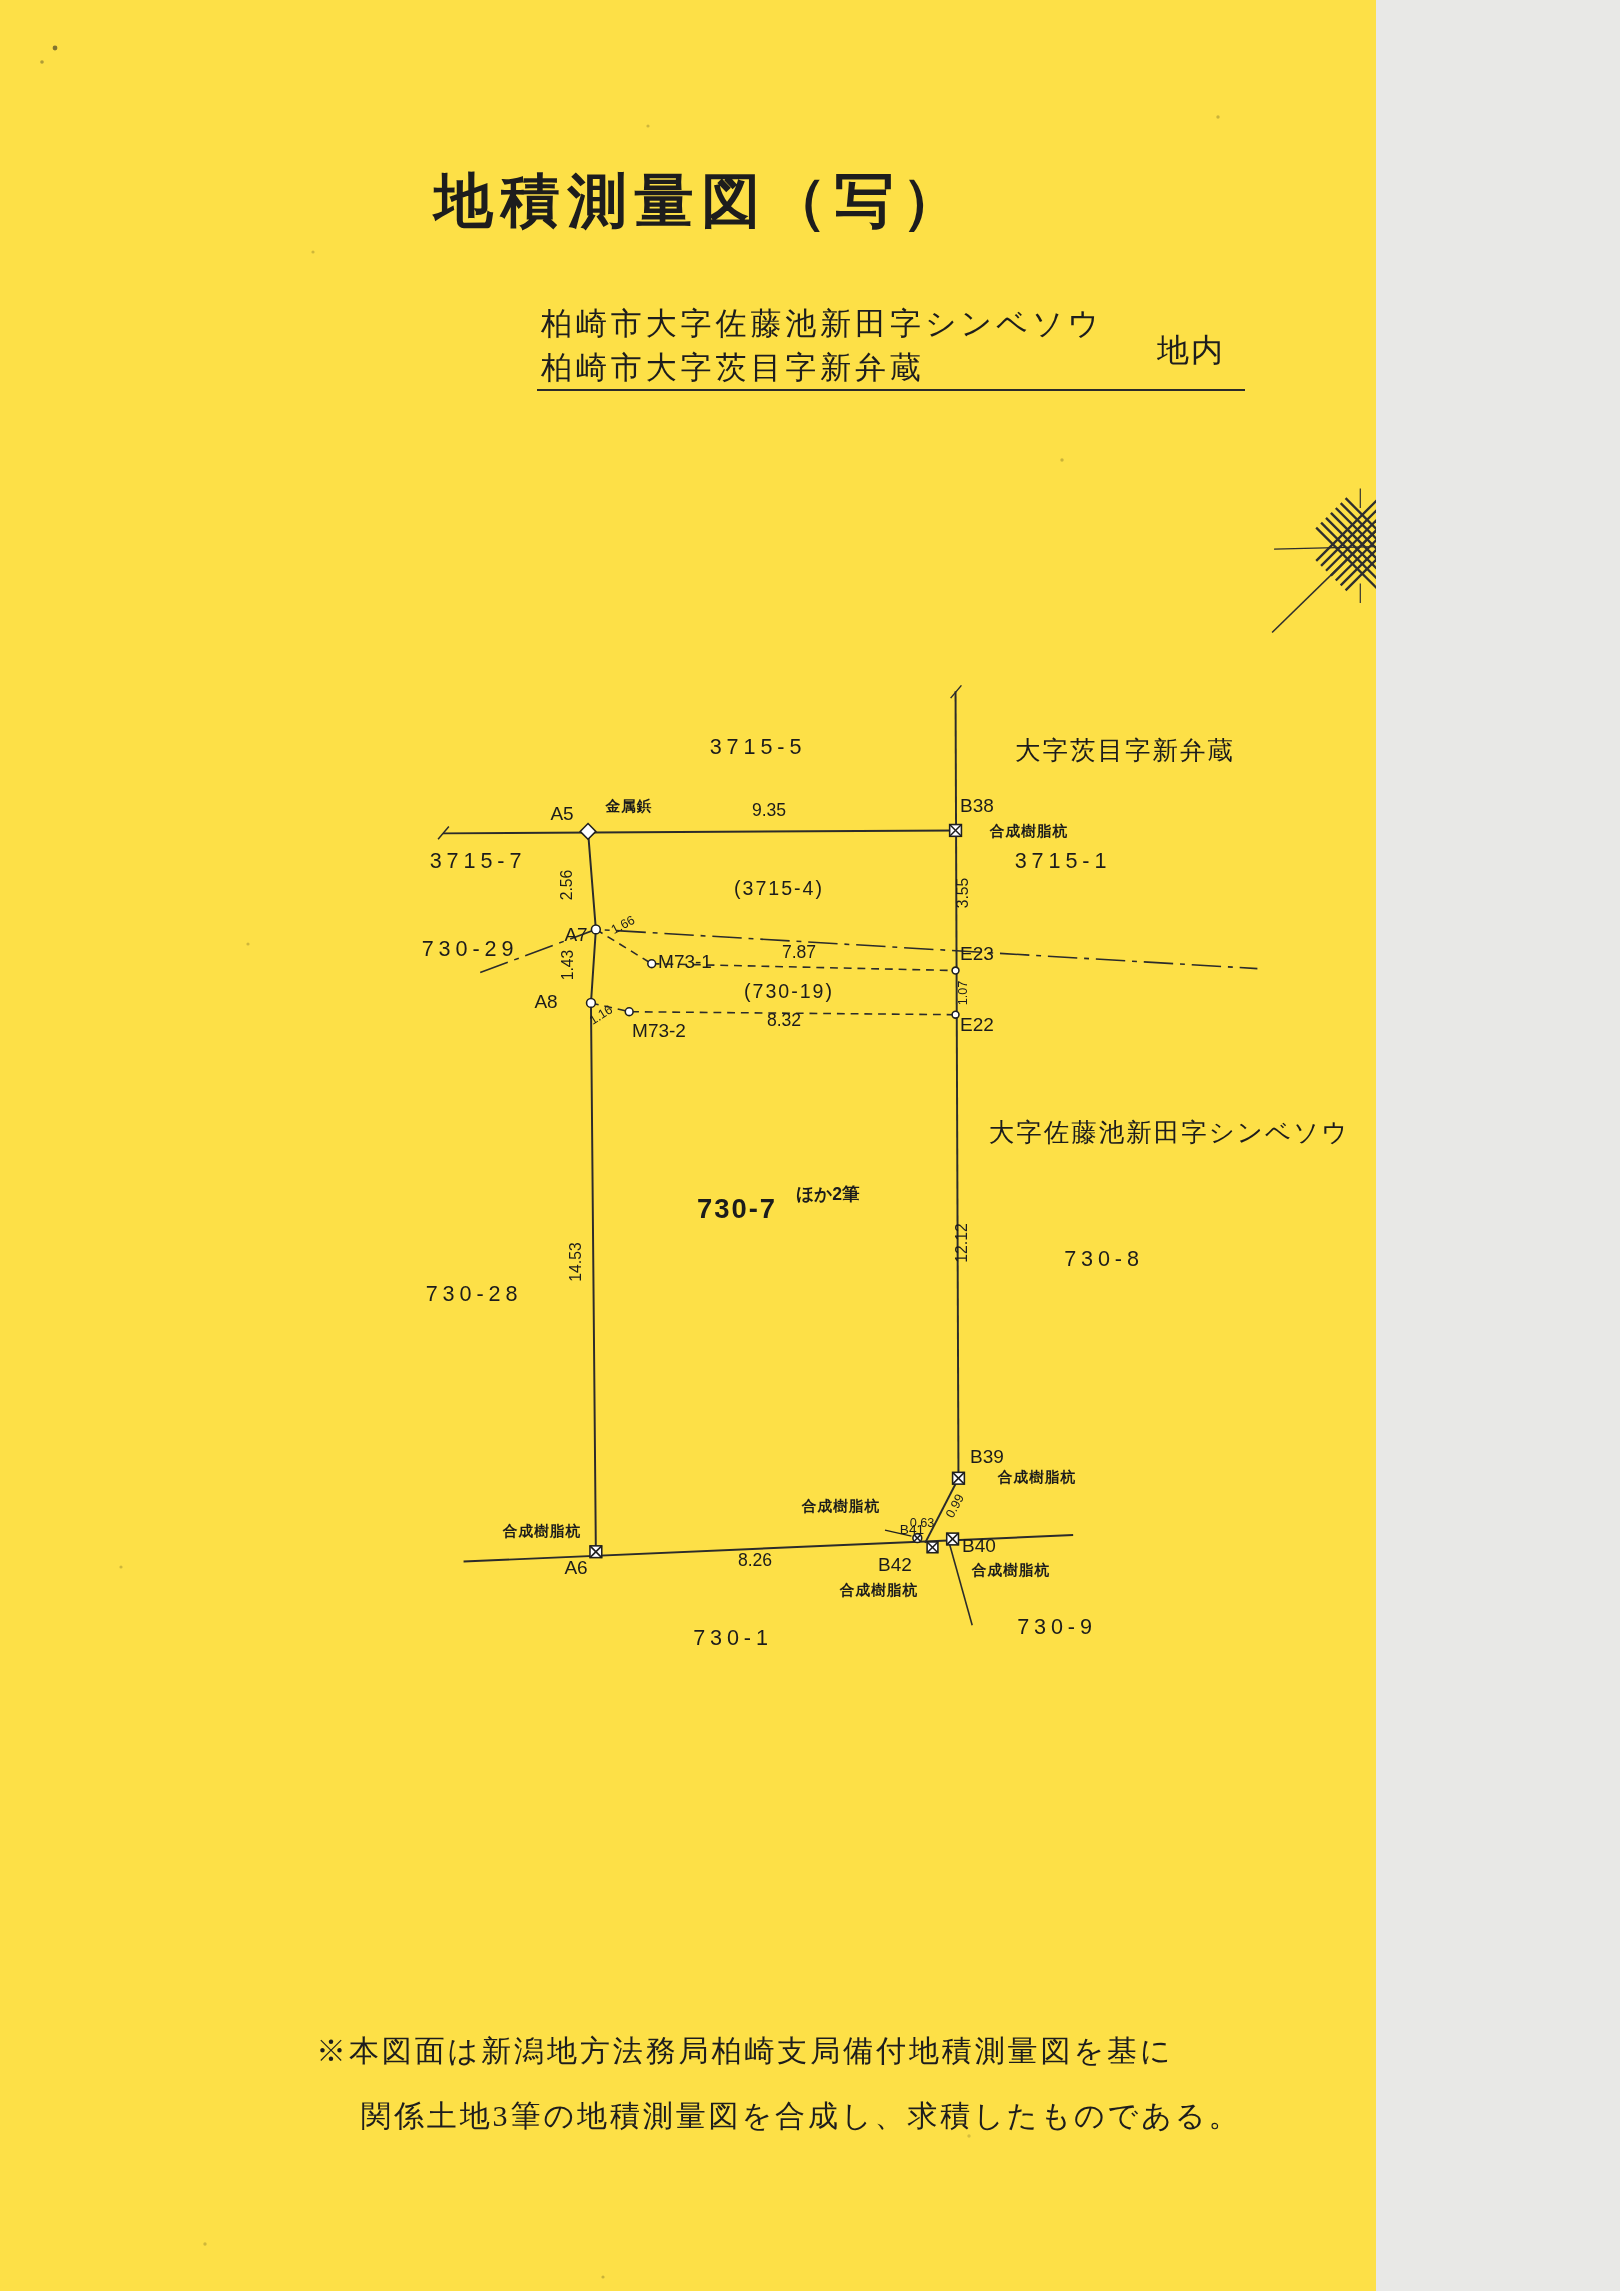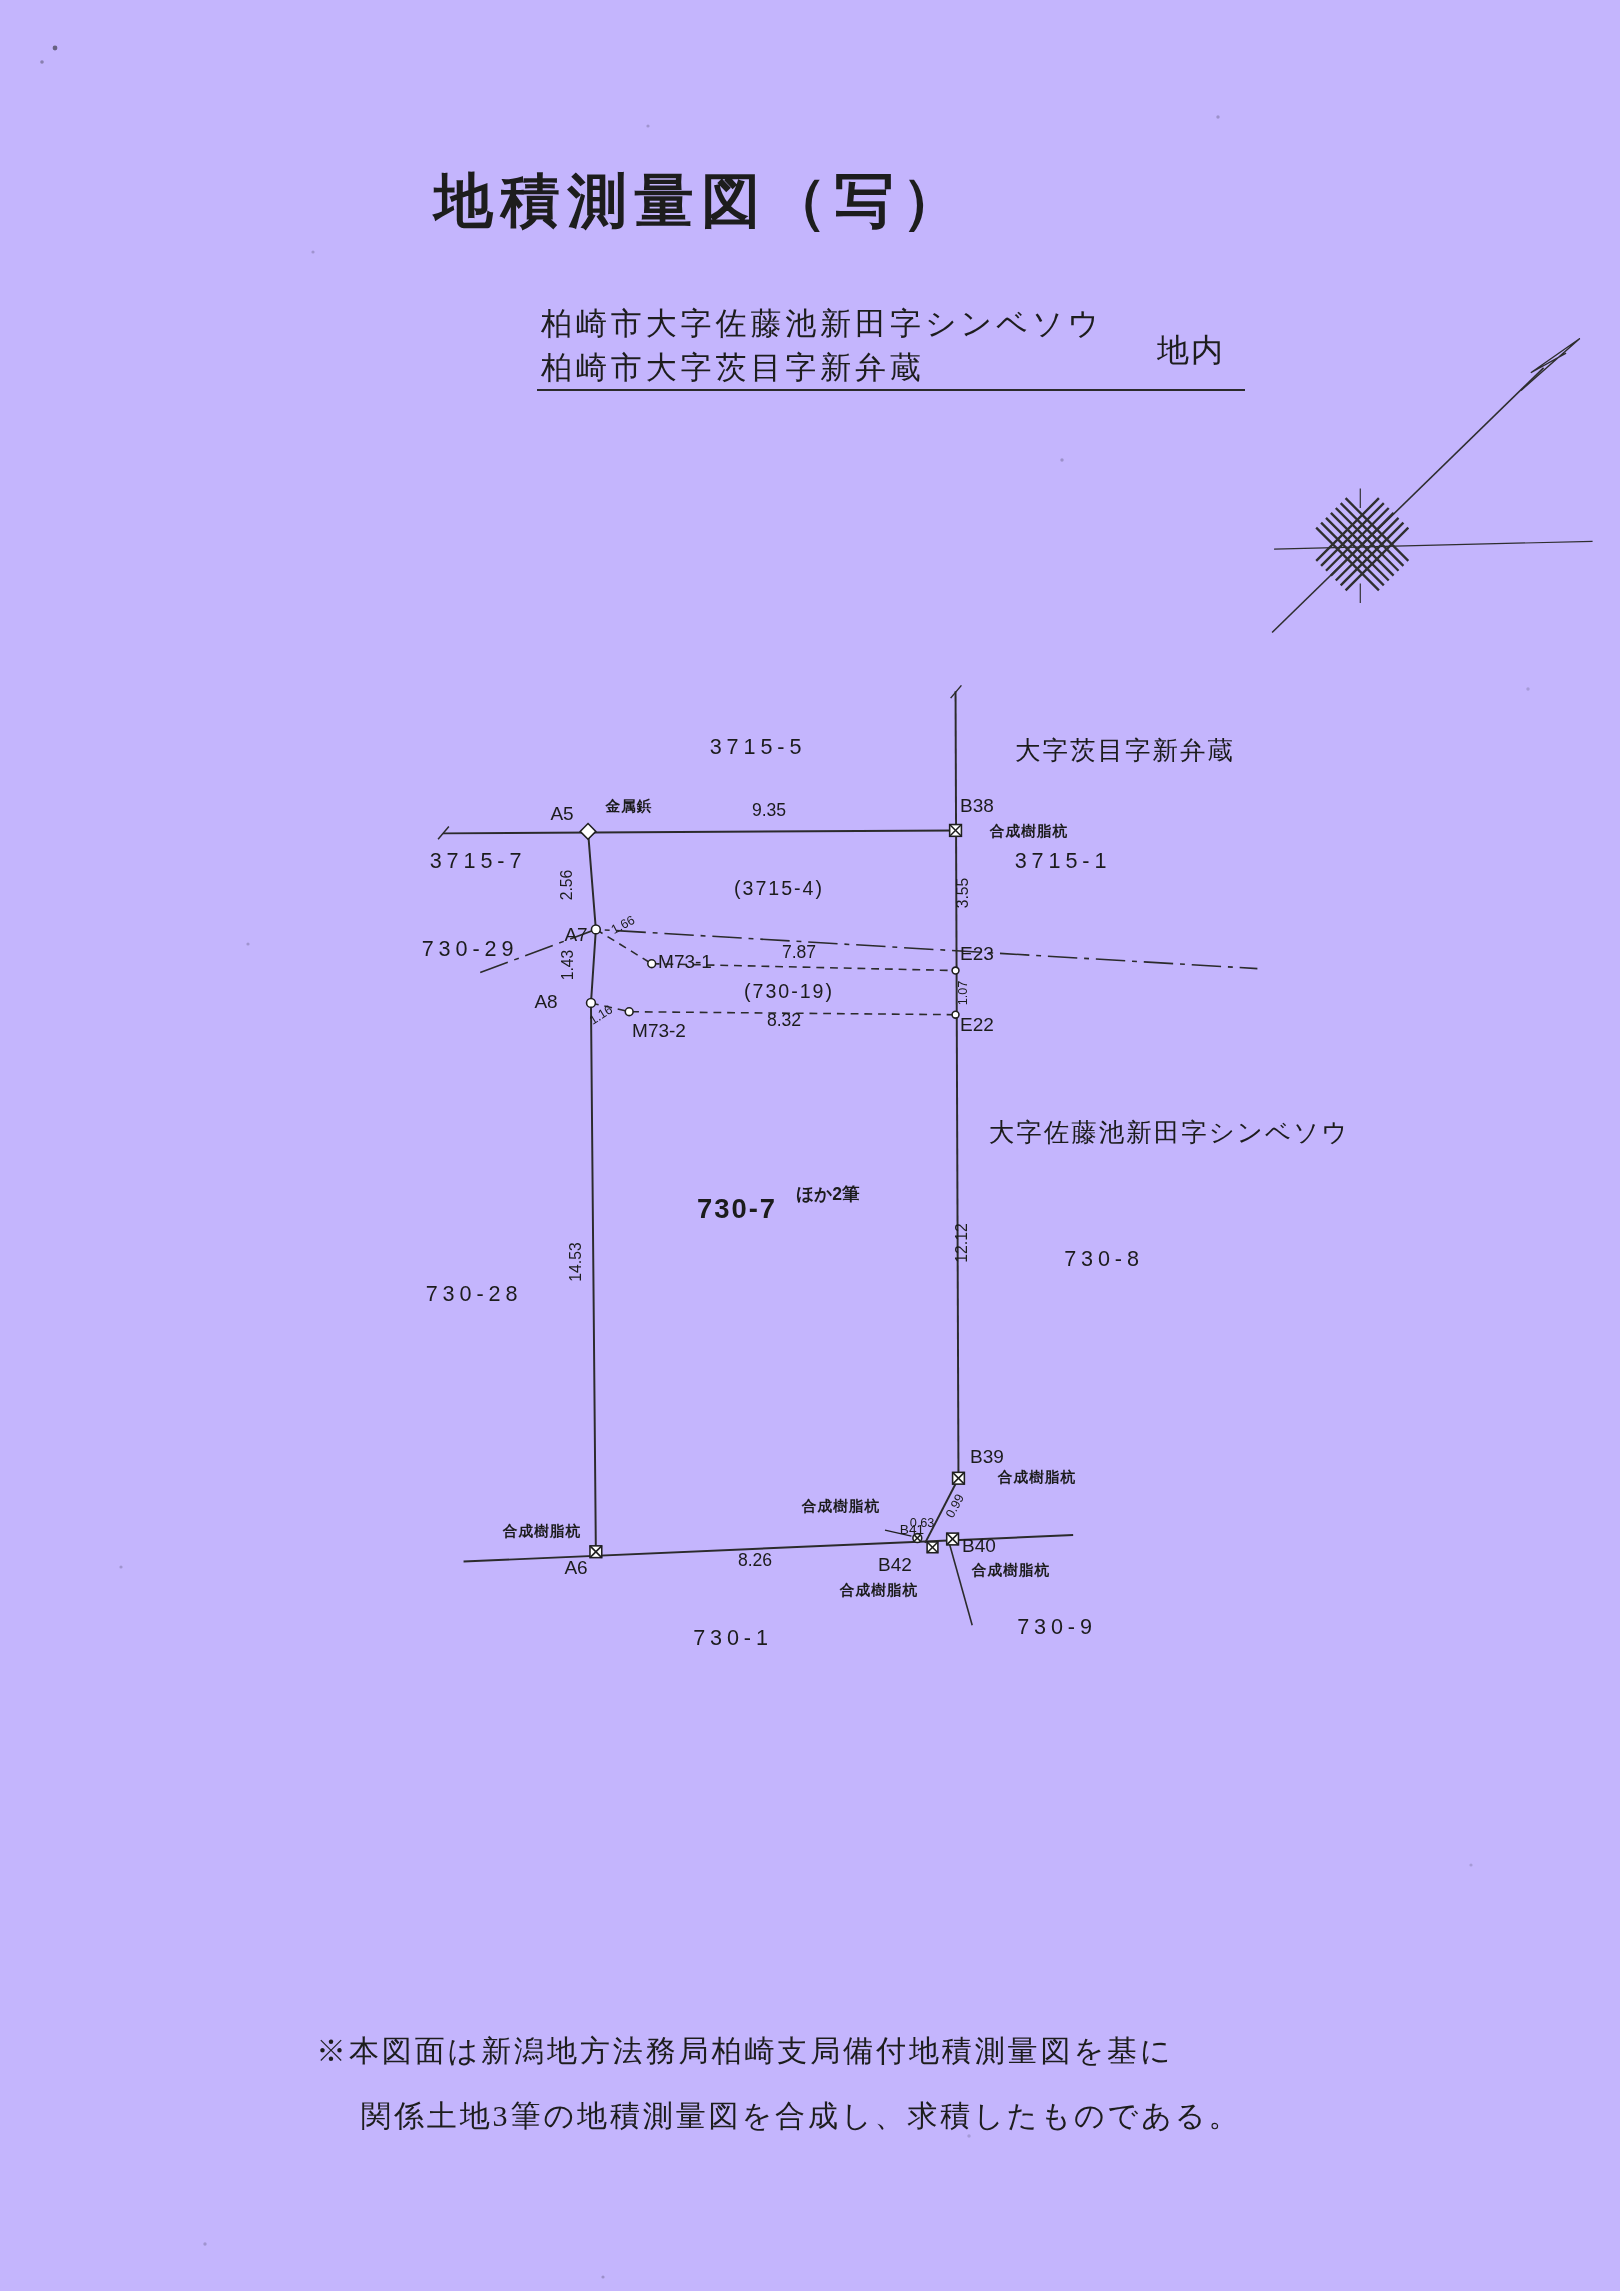--- a/index.html
+++ b/index.html
@@ -1,19 +1,19 @@
 <!DOCTYPE html>
 <html><head>
 <meta charset="utf-8">
 <style>
   html,body{margin:0;padding:0;background:#e8e8e6;}
   .page{
     position:relative;
-    width:1620px;height:2292px;
-    background:#c4b5fd;
+    width:1376px;height:2292px;
+    background:#fde047;
     overflow:hidden;
     font-family:"Liberation Sans",sans-serif;
     color:#1d1d1d;
   }
   .doc-title{
     position:absolute;left:434px;top:162px;
     font-size:59px;font-weight:700;letter-spacing:7.8px;
     font-family:"Liberation Sans","DejaVu Sans",sans-serif;
   }
   .address-block{position:absolute;left:541px;top:302px;}

